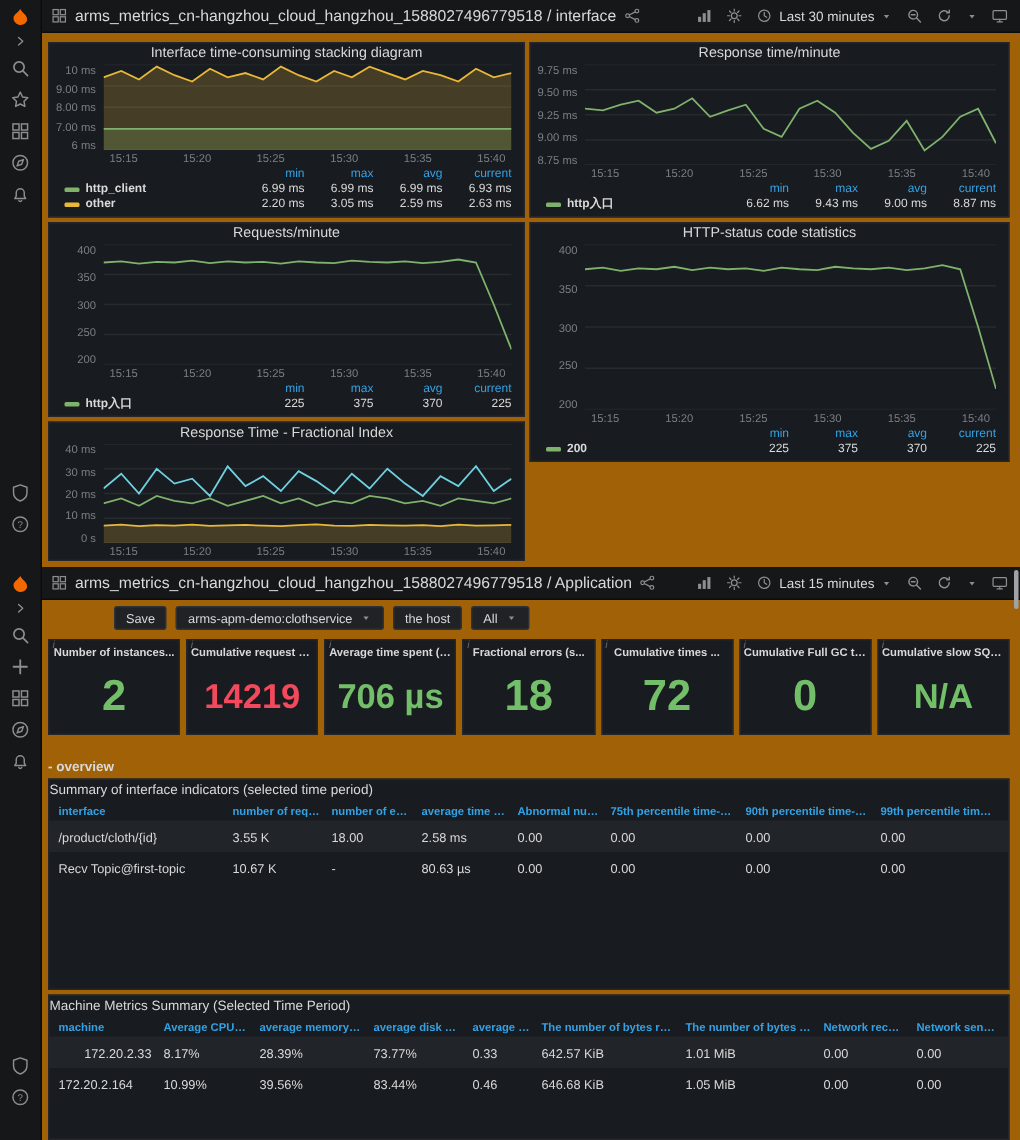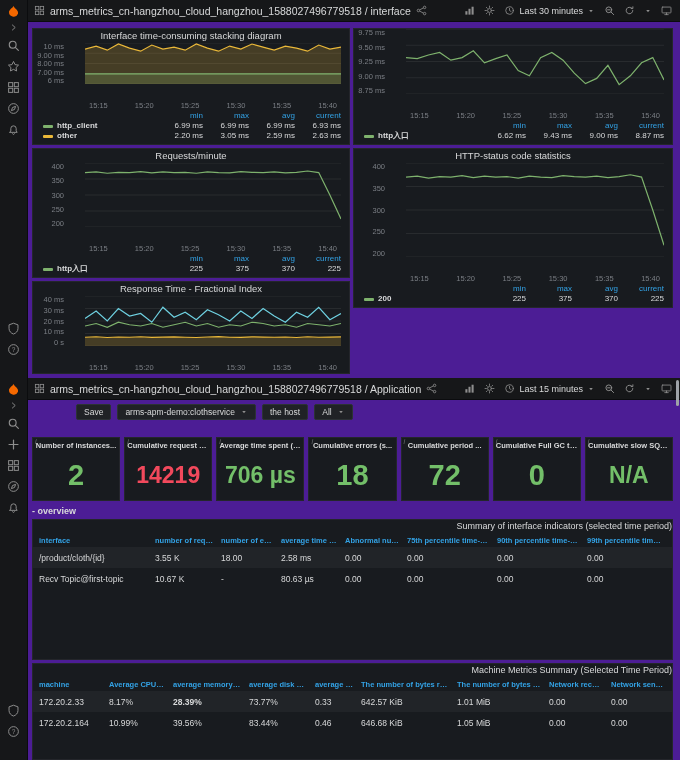--- a/index.html
+++ b/index.html
@@ -1,17 +1,17 @@
 <!DOCTYPE html>
 <html><head>
 <meta charset="utf-8">
 <style>
   html,body{margin:0;padding:0;background:#0d0e11;}
   body{font-family:"Liberation Sans",sans-serif;color:#d8d9da;}
-  .screen{position:relative;width:680px;height:760px;overflow:hidden;background:#4c1d95;}
+  .screen{position:relative;width:680px;height:760px;overflow:hidden;background:#a16207;}
   .block{position:absolute;left:0;width:680px;overflow:hidden;}
   #dash1{top:0;height:378px;}
   #dash2{top:378px;height:382px;}
 
   
   .sidebar{position:absolute;left:0;top:0;width:28px;height:100%;background:#161719;display:flex;flex-direction:column;align-items:center;padding-top:5px;box-sizing:border-box;border-right:1px solid #0b0c0e;}
   .icon{width:13px;height:13px;color:#8e8e8e;flex:0 0 auto;display:block;}
   .side-icon{margin-bottom:8px;cursor:pointer;}
   .logo{color:#F46800;width:15px;height:15px;margin-bottom:3px;}
   .sm{width:9px;height:9px;margin-bottom:7px;}
@@ -21,48 +21,48 @@
   .header{position:absolute;left:28px;right:0;top:0;height:22px;display:flex;align-items:center;padding:0 8px 0 6px;gap:5px;background:#161719;border-bottom:1px solid #0b0c0e;box-sizing:border-box;}
   .title{font-size:10.5px;color:#d8d9da;white-space:nowrap;overflow:hidden;text-overflow:ellipsis;}
   .hicon{width:11px;height:11px;color:#8e8e8e;}
   .header-right{margin-left:auto;display:flex;align-items:center;gap:9px;color:#8e8e8e;}
   .timepick{display:flex;align-items:center;gap:4px;font-size:9px;color:#d8d9da;white-space:nowrap;}
   .caret{width:8px;height:8px;color:#8e8e8e;}
 
   
   .panel{position:absolute;background:#181b1f;border:1px solid #24262b;display:flex;flex-direction:column;box-sizing:border-box;}
   .ptitle{height:14px;line-height:14px;text-align:center;font-size:9.5px;color:#d8d9da;flex:0 0 auto;cursor:pointer;white-space:nowrap;overflow:hidden;}
-  .chart{flex:1;display:grid;grid-template-columns:36px 1fr;grid-template-rows:1fr 11px;min-height:0;padding-right:8px;gap:16px;}
+  .chart{flex:1;display:grid;grid-template-columns:36px 1fr;grid-template-rows:1fr 11px;min-height:0;padding-right:8px;}
   .y-labels{display:flex;flex-direction:column;justify-content:space-between;align-items:flex-end;padding-right:5px;font-size:7.5px;color:#7b7f85;line-height:7px;}
   .plot{position:relative;}
   .plot svg{position:absolute;inset:0;width:100%;height:100%;}
   .x-labels{display:flex;justify-content:space-between;align-items:center;font-size:7.5px;color:#7b7f85;padding:0 4px;}
   .legend{flex:0 0 auto;padding:0 8px 3px 10px;}
   .legend-row{display:flex;align-items:center;font-size:8px;line-height:10px;color:#d8d9da;}
   .lname{flex:1;display:flex;align-items:center;gap:4px;white-space:nowrap;font-weight:bold;}
   .lname i{width:10px;height:3px;border-radius:1px;display:inline-block;}
   .lval{width:46px;text-align:right;white-space:nowrap;}
   .legend-head .lval{color:#33A2E5;}
 
   
   .toolbar{position:absolute;left:32px;top:25px;height:17px;display:flex;gap:6px;align-items:center;padding-left:44px;}
   .chip{background:#202226;border:1px solid #2c3235;border-radius:2px;color:#d8d9da;font-size:8.5px;height:16px;display:flex;align-items:center;padding:0 7px;gap:5px;box-sizing:border-box;font-family:inherit;cursor:pointer;white-space:nowrap;}
   .rowhdr{position:absolute;font-size:9px;font-weight:bold;color:#d8d9da;cursor:pointer;}
 
   
-  .stats{position:absolute;left:32px;top:59px;width:641px;height:64px;display:flex;gap:4px;}
+  .stats{position:absolute;left:32px;top:48px;width:641px;height:64px;display:flex;gap:4px;}
   .stat{flex:1;background:#181b1f;border:1px solid #24262b;position:relative;display:flex;flex-direction:column;align-items:center;box-sizing:border-box;min-width:0;}
   .stat-title{font-size:7.5px;font-weight:bold;color:#d8d9da;margin-top:3px;max-width:95%;white-space:nowrap;overflow:hidden;text-overflow:ellipsis;text-align:center;}
   .stat-value{flex:1;display:flex;align-items:center;font-weight:bold;font-size:29px;line-height:1;}
   .stat-value.md{font-size:23px;}
   .corner{position:absolute;left:2px;top:0;font-size:7px;color:#6a6d70;font-style:italic;cursor:pointer;}
 
   
   .tablepanel{position:absolute;background:#181b1f;border:1px solid #24262b;display:flex;flex-direction:column;box-sizing:border-box;}
-  .ttitle{height:13px;line-height:13px;text-align:right;font-size:9px;color:#d8d9da;flex:0 0 auto;cursor:pointer;white-space:nowrap;overflow:hidden;}
+  .ttitle{height:13px;line-height:13px;text-align:left;font-size:9px;color:#d8d9da;flex:0 0 auto;cursor:pointer;white-space:nowrap;overflow:hidden;}
   .trow{display:flex;align-items:center;min-height:21px;padding:0 2px;}
   .trow.thead{min-height:14px;color:#33A2E5;font-weight:bold;}
   .tcell{font-size:8.5px;padding:0 4px;flex-shrink:0;white-space:nowrap;overflow:hidden;text-overflow:ellipsis;box-sizing:border-box;}
   .thead .tcell{font-size:7.5px;cursor:pointer;}
   .trow.striped{background:rgba(255,255,255,0.045);}
 
   .scroll-thumb{position:absolute;right:1px;top:2px;width:3px;height:26px;background:#9fa3a8;border-radius:2px;cursor:grab;}
 </style>
 </head>
 <body>
@@ -298,20 +298,21 @@
             <span class="lname"><i style="background: rgb(234, 184, 57);"></i>other</span>
             <span class="lval">2.20 ms</span>
             <span class="lval">3.05 ms</span>
             <span class="lval">2.59 ms</span>
             <span class="lval">2.63 ms</span>
           </div>
         </div>
     </div>
 
     <div class="panel" style="left:353px;top:28px;width:320px;height:117px;">
+      <div class="ptitle">Response time/minute</div>
       <div class="chart">
           <div class="y-labels" style="grid-area: 1 / 1;">
             <span>9.75 ms</span>
             <span>9.50 ms</span>
             <span>9.25 ms</span>
             <span>9.00 ms</span>
             <span>8.75 ms</span>
           </div>
           <div class="plot" style="grid-area: 1 / 2;">
             <svg viewBox="0 0 100 100" preserveAspectRatio="none">
@@ -585,26 +586,26 @@
         <div class="stat-title">Cumulative request a...</div>
         <div class="stat-value md" style="color: rgb(242, 73, 92);">14219</div>
       </div>
       <div class="stat">
         <span class="corner">i</span>
         <div class="stat-title">Average time spent (selected ti...</div>
         <div class="stat-value md" style="color: rgb(115, 191, 105);">706 µs</div>
       </div>
       <div class="stat">
         <span class="corner">i</span>
-        <div class="stat-title">Cumulative errors (s...</div>
+        <div class="stat-title">Fractional errors (s...</div>
         <div class="stat-value" style="color: rgb(115, 191, 105);">18</div>
       </div>
       <div class="stat">
         <span class="corner">i</span>
-        <div class="stat-title">Cumulative period ...</div>
+        <div class="stat-title">Cumulative times ...</div>
         <div class="stat-value" style="color: rgb(115, 191, 105);">72</div>
       </div>
       <div class="stat">
         <span class="corner">i</span>
         <div class="stat-title">Cumulative Full GC times (sele...</div>
         <div class="stat-value" style="color: rgb(115, 191, 105);">0</div>
       </div>
       <div class="stat">
         <span class="corner">i</span>
         <div class="stat-title">Cumulative slow SQL (selected...</div>
@@ -658,23 +659,23 @@
             <span class="tcell" style="width: 64px;">Average CPU usage</span>
             <span class="tcell" style="width: 76px;">average memory usage</span>
             <span class="tcell" style="width: 66px;">average disk usage</span>
             <span class="tcell" style="width: 46px;">average load</span>
             <span class="tcell" style="width: 96px;">The number of bytes received by the network</span>
             <span class="tcell" style="width: 92px;">The number of bytes sent by the network</span>
             <span class="tcell" style="width: 62px;">Network receive errors</span>
             <span class="tcell" style="width: 61px;">Network sending errors</span>
           </div>
           <div class="trow striped">
-            <span class="tcell" style="width: 70px;">172.20.2.33</span>
+            <span class="tcell" style="width: 70px; text-align: right;">172.20.2.33</span>
             <span class="tcell" style="width: 64px;">8.17%</span>
-            <span class="tcell" style="width: 76px; font-weight: bold;">28.39%</span>
+            <span class="tcell" style="width: 76px;">28.39%</span>
             <span class="tcell" style="width: 66px;">73.77%</span>
             <span class="tcell" style="width: 46px;">0.33</span>
             <span class="tcell" style="width: 96px;">642.57 KiB</span>
             <span class="tcell" style="width: 92px;">1.01 MiB</span>
             <span class="tcell" style="width: 62px;">0.00</span>
             <span class="tcell" style="width: 61px;">0.00</span>
           </div>
           <div class="trow">
             <span class="tcell" style="width: 70px;">172.20.2.164</span>
             <span class="tcell" style="width: 64px;">10.99%</span>

